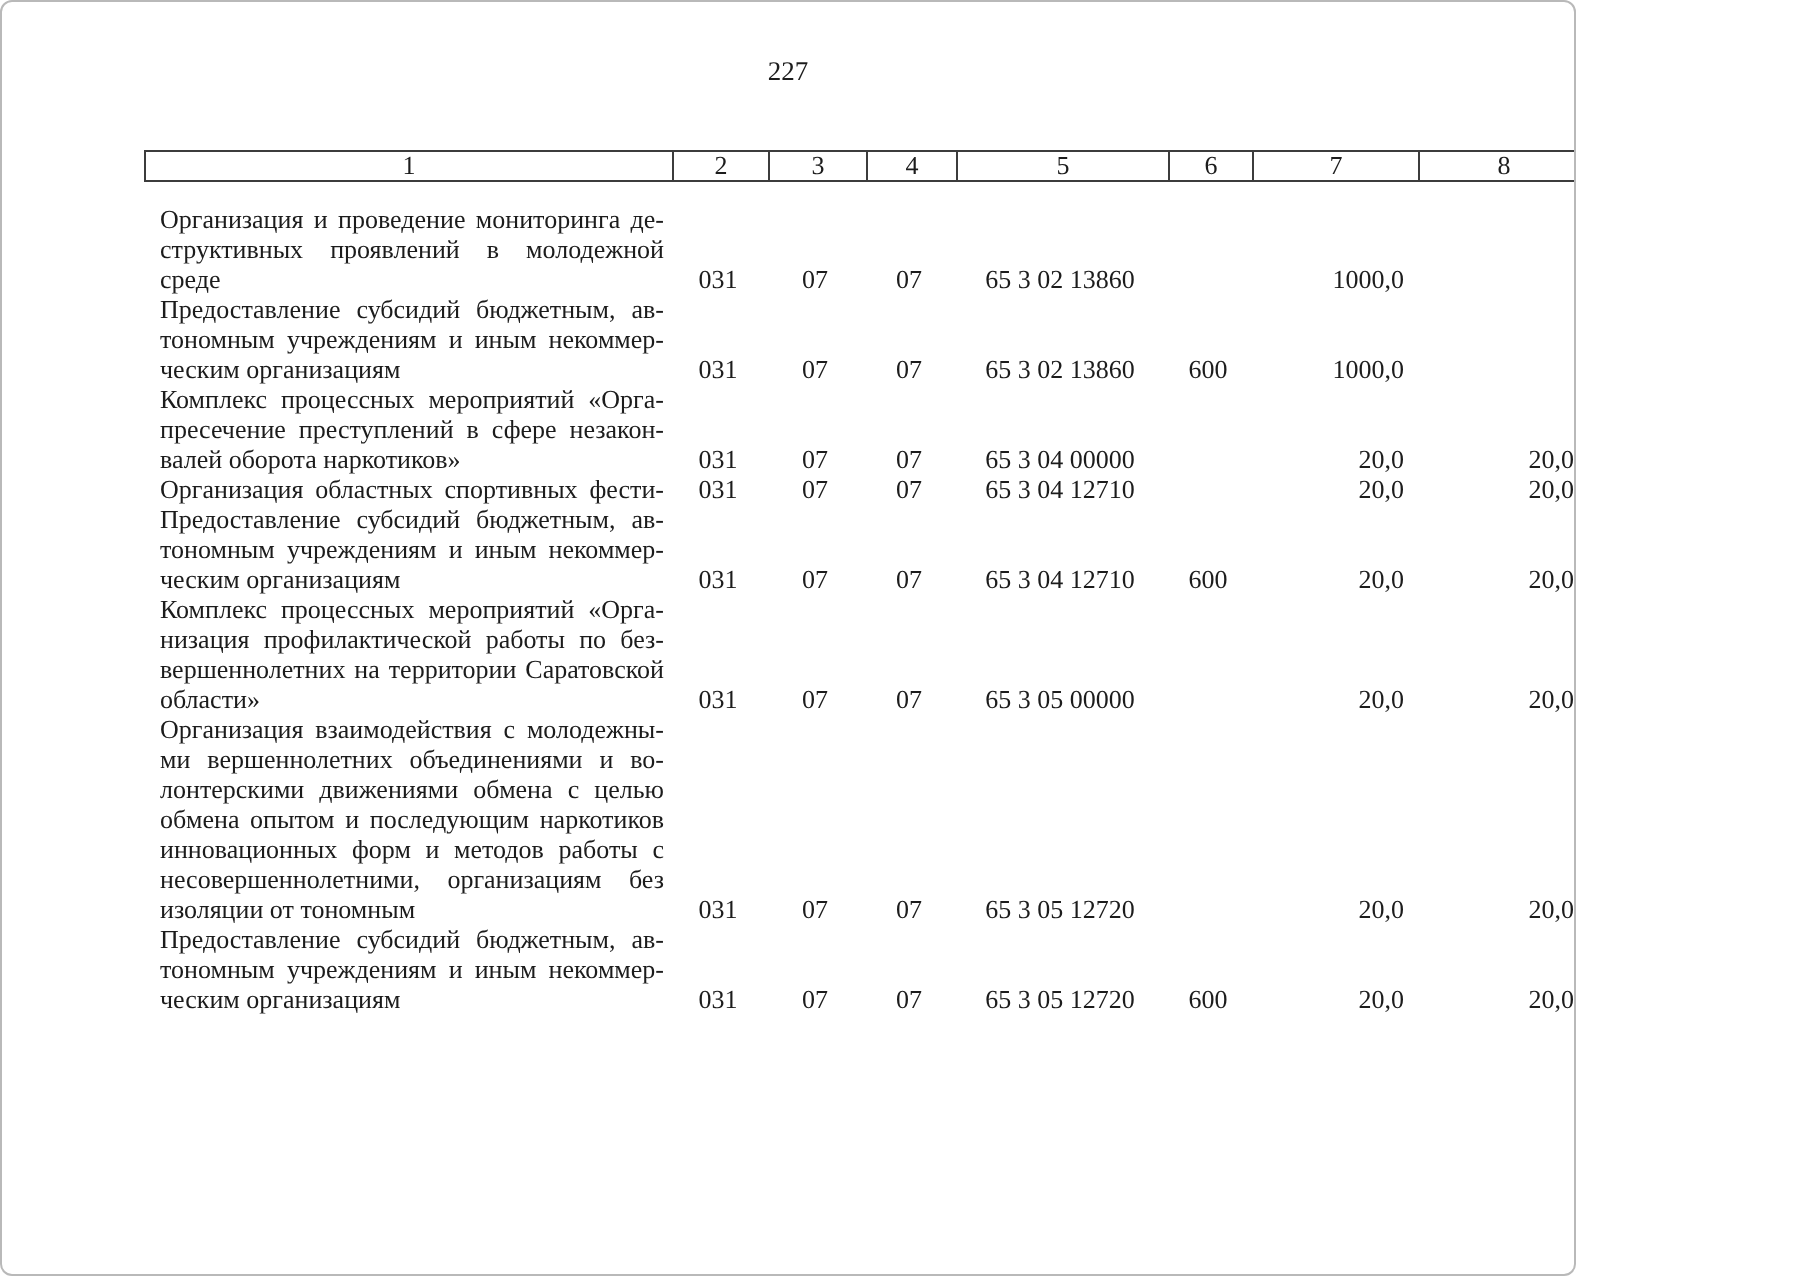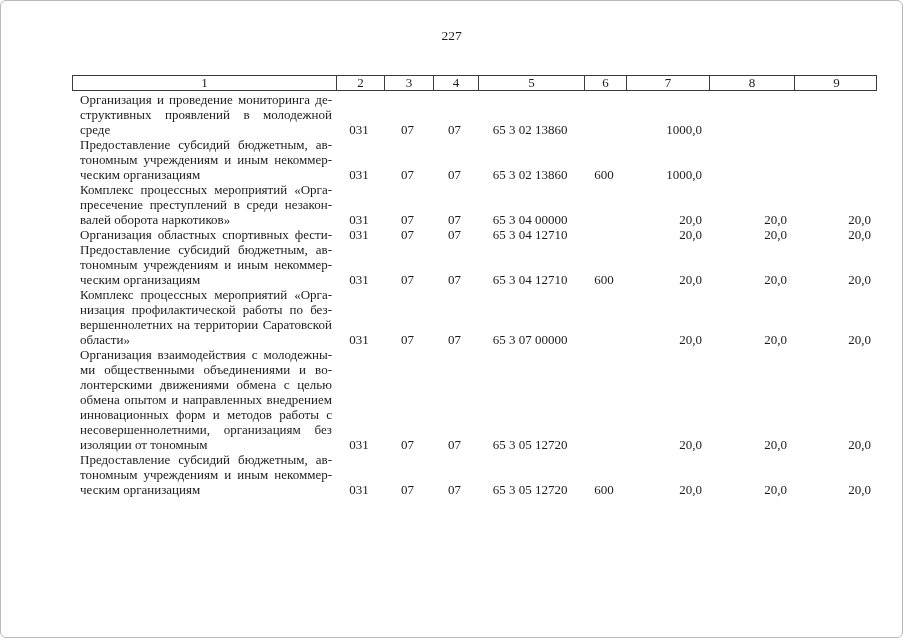--- a/index.html
+++ b/index.html
@@ -2,21 +2,21 @@
 <html><head>
 <meta charset="utf-8">
 <style>
   html, body {
     margin: 0;
     padding: 0;
     background: #ffffff;
   }
   .page {
     position: relative;
-    width: 903px;
+    width: 788px;
     height: 638px;
     border: 1px solid #b9b9b9;
     border-radius: 6px;
     background: #ffffff;
     box-sizing: border-box;
     font-family: "Liberation Serif", serif;
     color: #1c1c1c;
     overflow: hidden;
   }
   .page-number {
@@ -39,21 +39,21 @@
   }
   .hcell {
     border-left: 1px solid #3c3c3c;
     box-sizing: border-box;
     text-align: center;
     font-size: 13px;
     line-height: 14px;
   }
   .hcell:first-child { border-left: none; }
   .tbody {
-    margin-top: 1px;
+    margin-top: 11px;
   }
   .trow {
     display: grid;
     grid-template-columns: 263px 48px 49px 45px 106px 42px 83px 85px 84px;
   }
   .cell { box-sizing: border-box; }
   .cell.name {
     padding-left: 8px;
     padding-right: 3px;
     font-size: 13px;
@@ -124,21 +124,21 @@
           <div class="cell val c4">07</div>
           <div class="cell val c5">65 3 02 13860</div>
           <div class="cell val c6">600</div>
           <div class="cell val c7">1000,0</div>
           <div class="cell val c8"></div>
           <div class="cell val c9"></div>
         </div>
         <div class="trow">
           <div class="cell name">
             <div class="line">Комплекс процессных мероприятий «Орга-</div>
-            <div class="line">пресечение преступлений в среди незакон-</div>
+            <div class="line">пресечение преступлений в сфере незакон-</div>
             <div class="line last">валей оборота наркотиков»</div>
           </div>
           <div class="cell val c2">031</div>
           <div class="cell val c3">07</div>
           <div class="cell val c4">07</div>
           <div class="cell val c5">65 3 04 00000</div>
           <div class="cell val c6"></div>
           <div class="cell val c7">20,0</div>
           <div class="cell val c8">20,0</div>
           <div class="cell val c9">20,0</div>
@@ -174,32 +174,32 @@
         <div class="trow">
           <div class="cell name">
             <div class="line">Комплекс процессных мероприятий «Орга-</div>
             <div class="line">низация профилактической работы по без-</div>
             <div class="line">вершеннолетних на территории Саратовской</div>
             <div class="line last">области»</div>
           </div>
           <div class="cell val c2">031</div>
           <div class="cell val c3">07</div>
           <div class="cell val c4">07</div>
-          <div class="cell val c5">65 3 07 00000</div>
+          <div class="cell val c5">65 3 05 00000</div>
           <div class="cell val c6"></div>
           <div class="cell val c7">20,0</div>
           <div class="cell val c8">20,0</div>
           <div class="cell val c9">20,0</div>
         </div>
         <div class="trow">
           <div class="cell name">
             <div class="line">Организация взаимодействия с молодежны-</div>
-            <div class="line">ми общественными объединениями и во-</div>
+            <div class="line">ми вершеннолетних объединениями и во-</div>
             <div class="line">лонтерскими движениями обмена с целью</div>
-            <div class="line">обмена опытом и направленных внедрением</div>
+            <div class="line">обмена опытом и последующим наркотиков</div>
             <div class="line">инновационных форм и методов работы с</div>
             <div class="line">несовершеннолетними, организациям без</div>
             <div class="line last">изоляции от тономным</div>
           </div>
           <div class="cell val c2">031</div>
           <div class="cell val c3">07</div>
           <div class="cell val c4">07</div>
           <div class="cell val c5">65 3 05 12720</div>
           <div class="cell val c6"></div>
           <div class="cell val c7">20,0</div>

